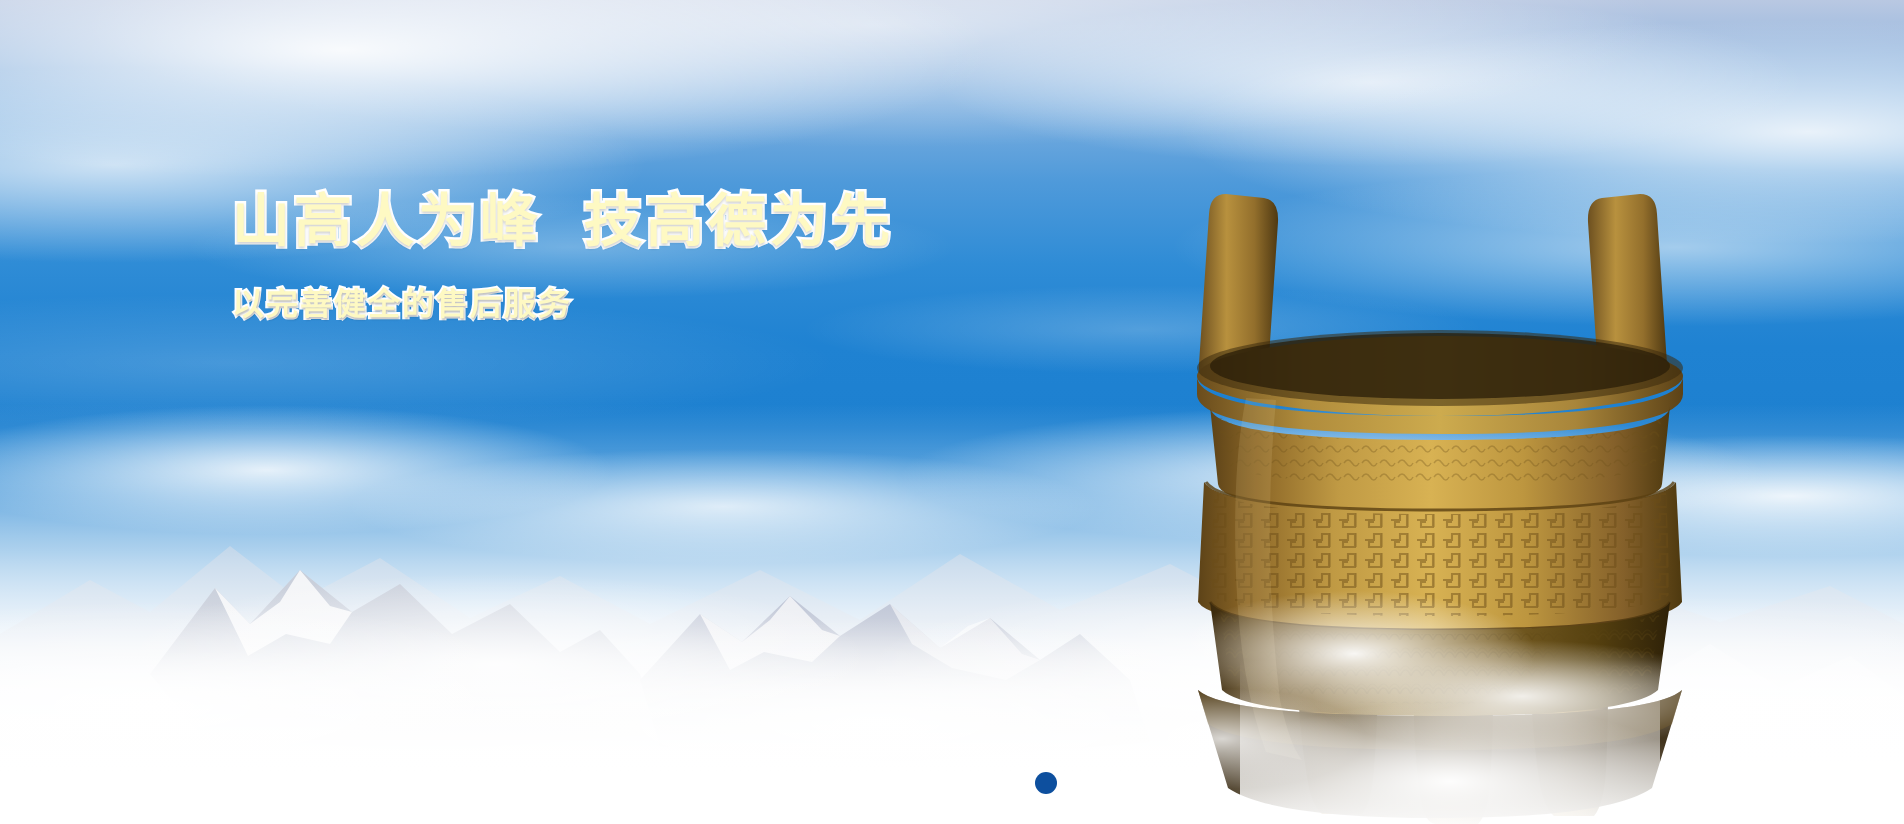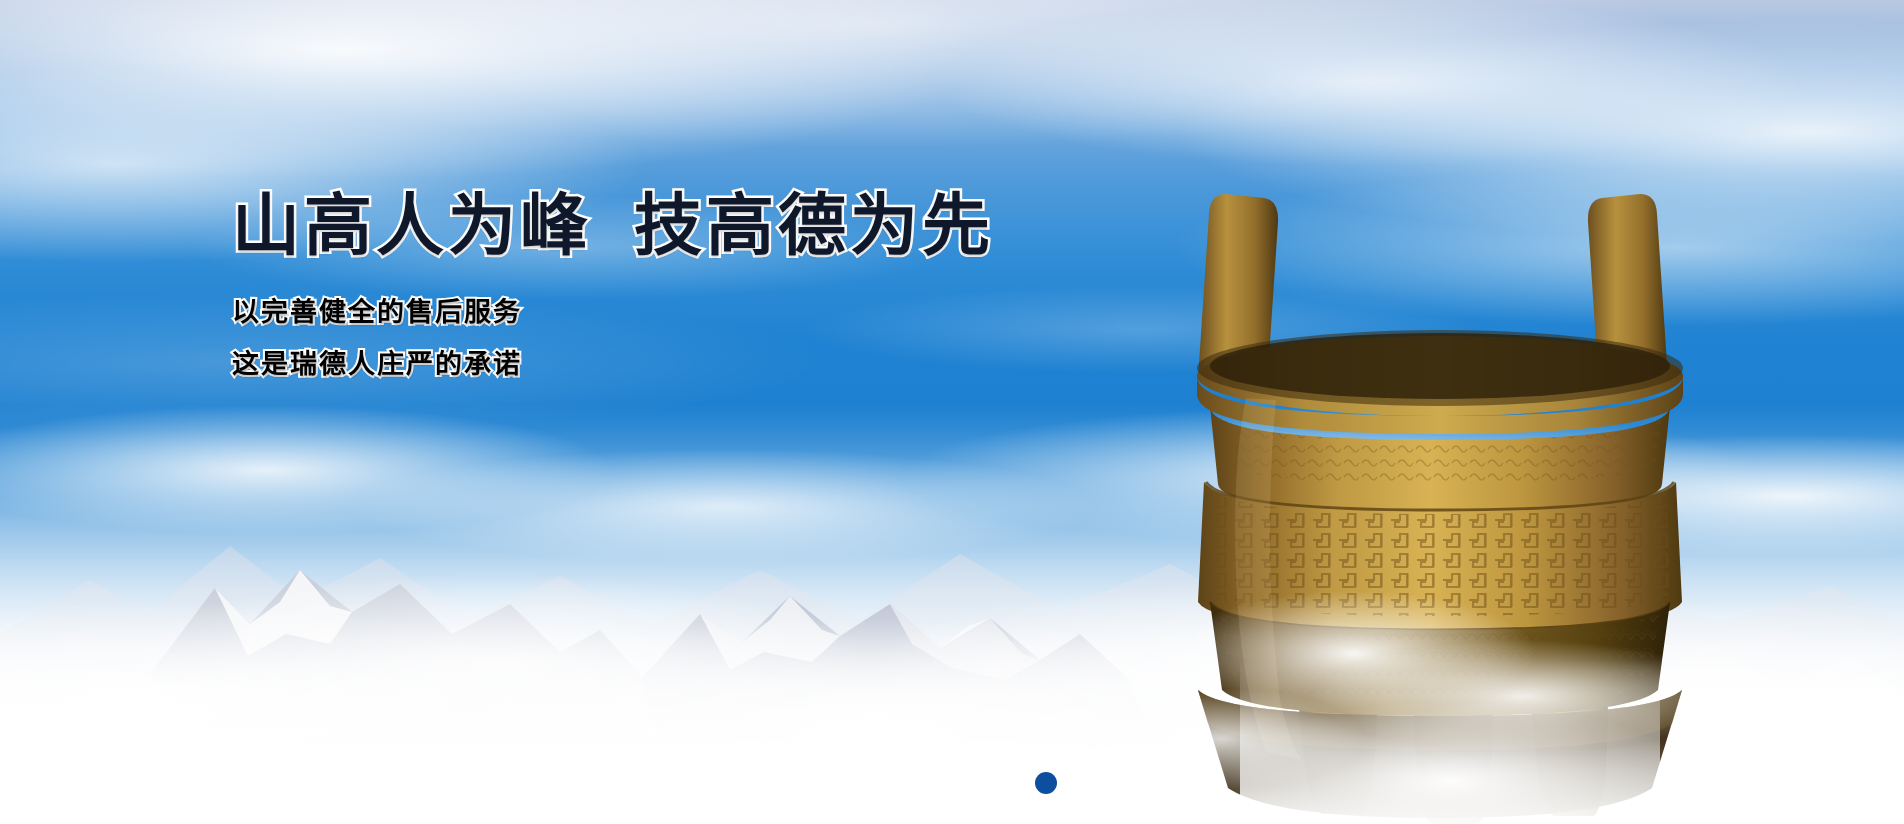--- a/index.html
+++ b/index.html
@@ -102,38 +102,38 @@
     pointer-events:none;
   }
 
   
   .copy{
     position:absolute;
     left:232px; top:192px;
     width:900px;
   }
   .headline{
-    font-size:68px;
+    font-size:58px;
     line-height:1.0;
     font-weight:bold;
-    color:#0f172a;
+    color:#fef9c3;
     letter-spacing:4px;
     white-space:nowrap;
     -webkit-text-stroke:5px #ffffff;
     paint-order:stroke fill;
     text-shadow:0 2px 3px rgba(0,0,0,.18);
   }
   .headline .gap{ display:inline-block; width:42px; }
 
   .sublines{ margin-top:38px; }
   .subline{
-    font-size:27px;
+    font-size:32px;
     line-height:1.0;
     font-weight:bold;
-    color:#000000;
+    color:#fef9c3;
     letter-spacing:2px;
     white-space:nowrap;
     -webkit-text-stroke:4px #ffffff;
     paint-order:stroke fill;
     margin-bottom:25px;
     text-shadow:1px 2px 2px rgba(0,0,0,.25);
   }
   .subline:last-child{ margin-bottom:0; }
 
   
@@ -318,21 +318,20 @@
     </svg>
   </div>
   <div class="ding-mist"></div>
 
   <div class="copy">
     <div class="headline">
       <span>山高人为峰</span><span class="gap"></span><span>技高德为先</span>
     </div>
     <div class="sublines">
       <div class="subline">以完善健全的售后服务</div>
-      <div class="subline">这是瑞德人庄严的承诺</div>
     </div>
   </div>
 
   <div class="dots">
     <span class="dot"></span>
     <span class="dot"></span>
     <span class="dot"></span>
     <span class="dot"></span>
     <span class="dot active"></span>
   </div>

